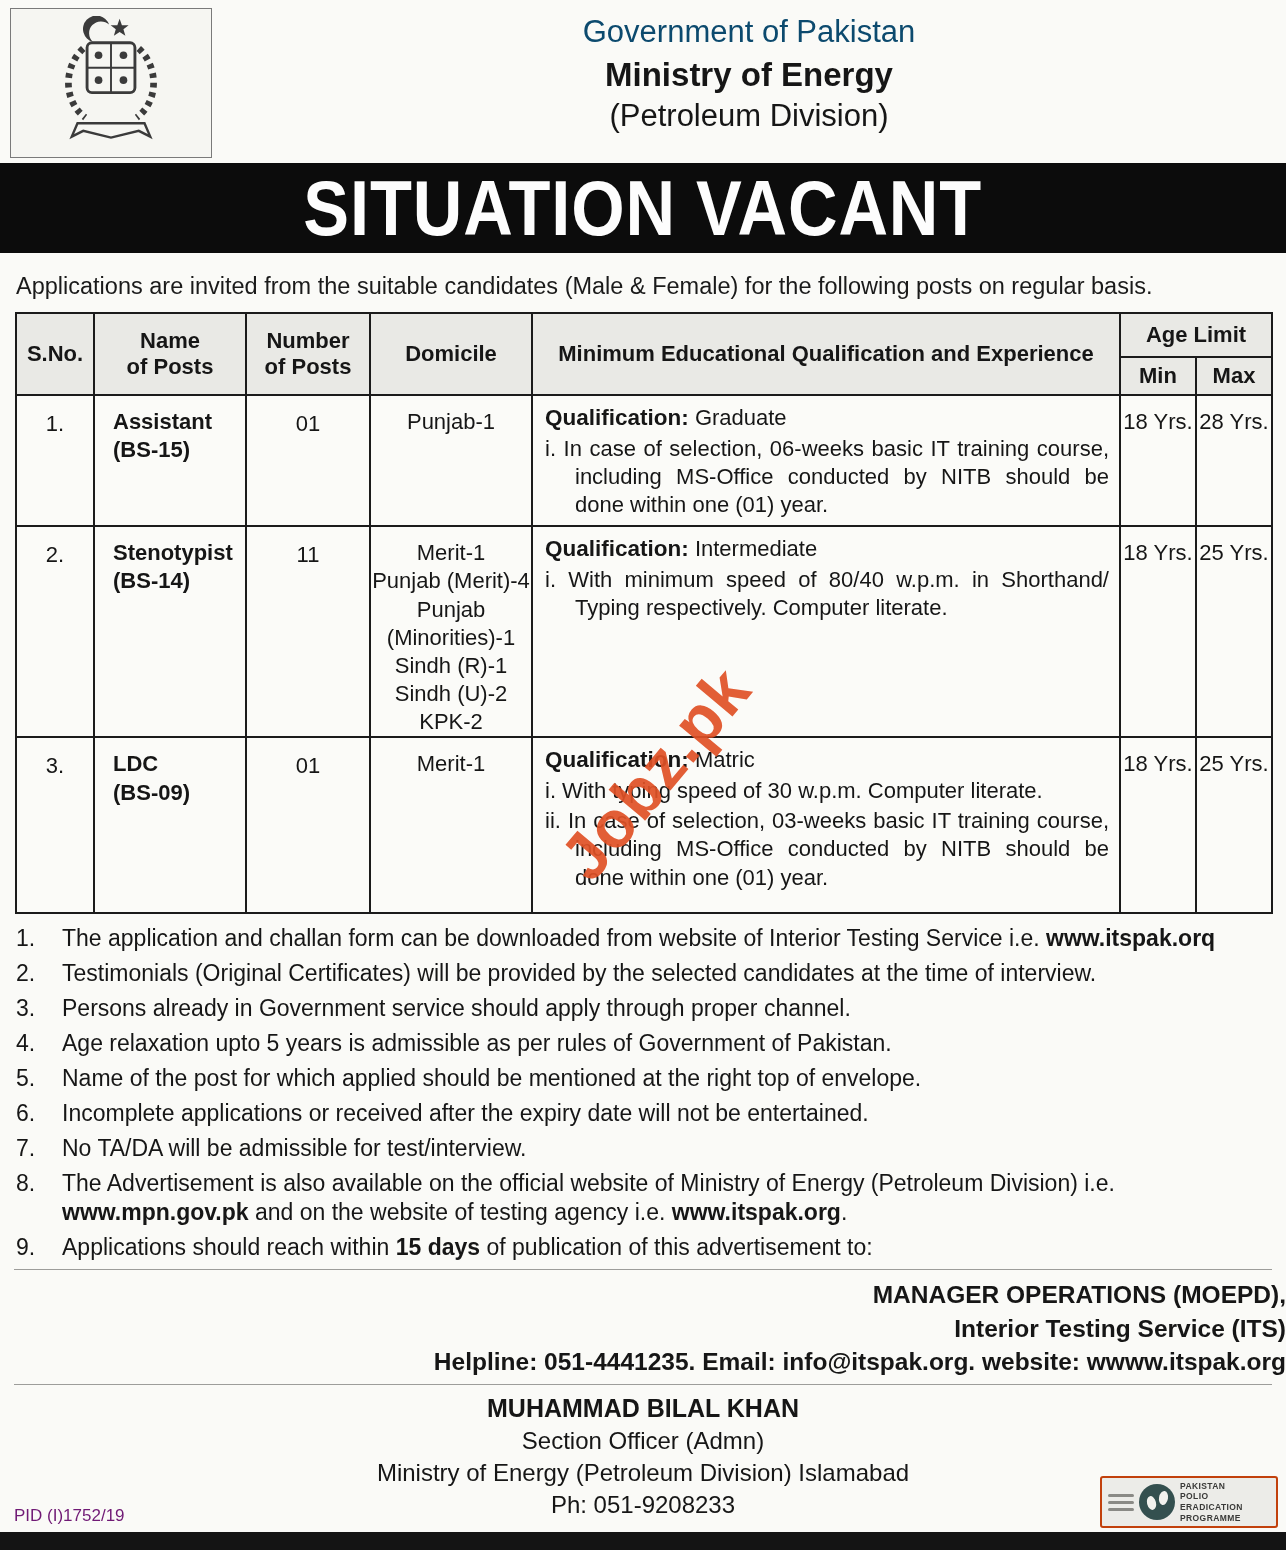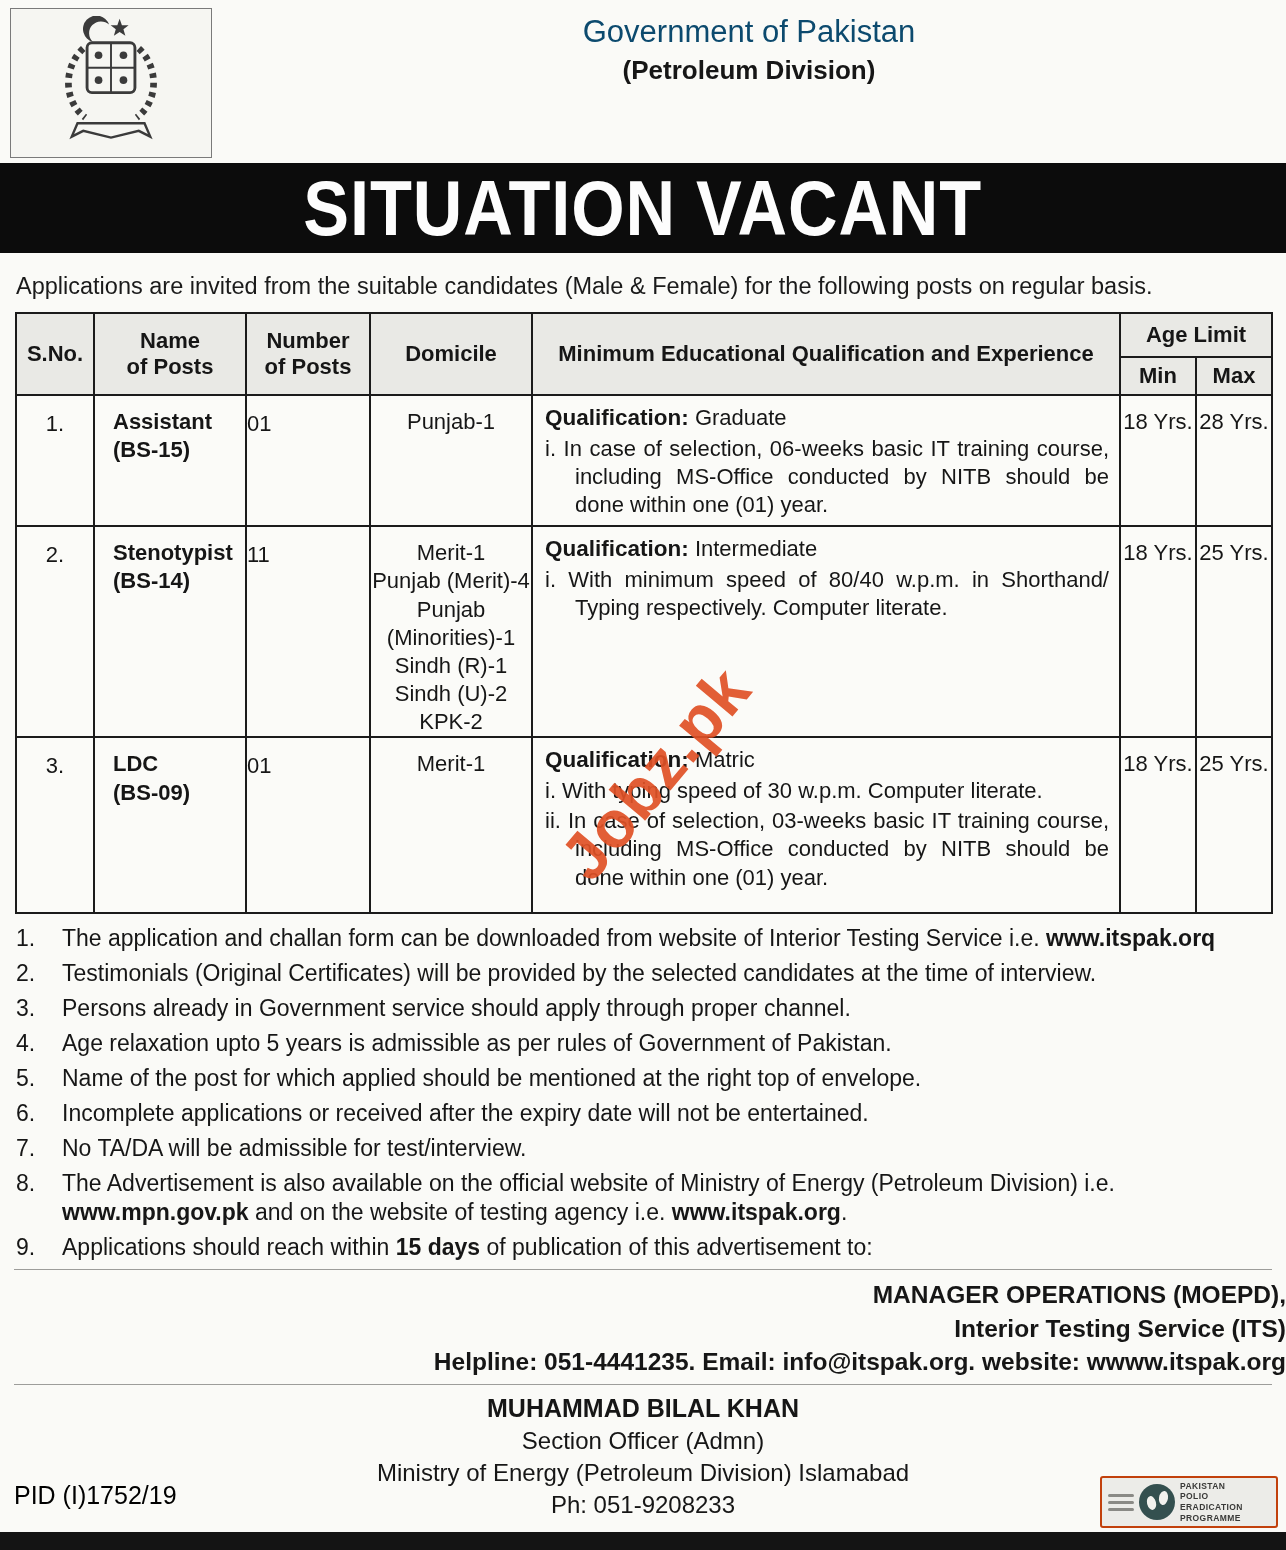--- a/index.html
+++ b/index.html
@@ -8,39 +8,39 @@
   .page { position:relative; width:1286px; height:1550px; background:#fafaf7; color:#161616; overflow:hidden; }
 
   
   .topbar { position:relative; height:163px; }
   .emblem-box { position:absolute; left:10px; top:8px; width:202px; height:150px;
                 border:1px solid #7a7a7a; background:#f6f6f2;
                 display:flex; align-items:center; justify-content:center; }
   .head-text { position:absolute; left:212px; right:0; top:12px; text-align:center; line-height:1.32; }
   .head-gov { font-size:31px; font-weight:400; color:#0c4a6e; }
   .head-ministry { font-size:33px; font-weight:bold; }
-  .head-division { font-size:26px; font-weight:bold; }
+  .head-division { font-size:31px; font-weight:normal; }
 
   
   .banner { height:90px; background:#0c0c0c; display:flex; align-items:center; justify-content:center; }
   .banner-text { color:#fdfdfd; font-size:78px; font-weight:bold; letter-spacing:1px;
                  display:inline-block; transform:scaleX(0.88); white-space:nowrap; }
 
   
   .intro { margin:20px 16px 12px 16px; font-size:23.5px; color:#1a1a1a; }
 
   
   table.posts { width:1256px; margin:8px 15px; border-collapse:collapse; table-layout:fixed; }
   table.posts th, table.posts td { border:2px solid #1b1b1b; }
   table.posts thead th { background:#e9e9e5; font-size:22px; font-weight:bold;
                          text-align:center; vertical-align:middle; padding:4px 3px; white-space:pre-line; line-height:1.2; }
   table.posts tbody td { vertical-align:top; font-size:22px; background:#fbfbf8; line-height:1.28; }
   .sno-cell { text-align:center; padding-top:14px; }
   .post-cell { padding:12px 4px 4px 18px; font-weight:bold; font-size:23px; line-height:1.3; }
-  .count-cell { text-align:left; padding-top:14px; }
+  .count-cell { text-align:center; padding-top:14px; }
   .domicile-cell { text-align:center; padding-top:12px; white-space:pre-line; line-height:1.3; }
   .qual-cell { padding:8px 10px 6px 12px; }
   .qual-head { margin-bottom:2px; }
   .qual-head b { font-size:22.5px; }
   .point { text-align:justify; padding-left:30px; text-indent:-30px; margin-top:2px; }
   .age-cell { text-align:center; padding-top:12px; font-size:21.5px; }
 
   
   .notes { margin:10px 16px 0 16px; }
   .note { display:flex; font-size:23px; line-height:1.3; margin-bottom:5px; }
@@ -50,21 +50,21 @@
 
   .sep-line { border-top:1px solid #9d9d9a; margin:6px 14px 0 14px; }
 
   
   .address { text-align:right; font-weight:bold; font-size:24.5px; line-height:1.36; padding-top:8px; }
   .address sup { font-size:14px; }
   .signature { text-align:center; font-size:24px; line-height:1.32; padding-top:7px; }
   .sig-name { font-weight:bold; font-size:25px; }
 
   
-  .pid { position:absolute; left:14px; bottom:40px; font-size:25px; color:#000000; }
+  .pid { position:absolute; left:14px; bottom:24px; font-size:17px; color:#701a75; }
   .bottom-bar { position:absolute; left:0; bottom:0; width:100%; height:18px; background:#141414; }
 
   .polio { position:absolute; right:8px; bottom:22px; width:178px; height:52px;
            background:#ececе8; background:#ecece8; border:2px solid #c2410c; border-radius:3px;
            display:flex; align-items:center; gap:5px; padding:4px 6px; }
   .polio-urdu { display:flex; flex-direction:column; gap:4px; }
   .polio-urdu i { display:block; width:26px; height:3px; background:#8a8a85; border-radius:2px; }
   .polio-circle { width:36px; height:36px; border-radius:50%; background:#34504f; position:relative; flex:none; }
   .foot-a, .foot-b { position:absolute; background:#f2f2ee; border-radius:50%; }
   .foot-a { width:9px; height:14px; left:8px; top:12px; transform:rotate(-14deg); }
@@ -93,20 +93,21 @@
         <circle cx="78" cy="41" r="4" fill="#3b3b3b"></circle>
         <circle cx="52" cy="67" r="4" fill="#3b3b3b"></circle>
         <circle cx="78" cy="67" r="4" fill="#3b3b3b"></circle>
         <path d="M36 34 C 16 52, 14 88, 38 106" fill="none" stroke="#3b3b3b" stroke-width="7" stroke-dasharray="5 5"></path>
         <path d="M94 34 C 114 52, 116 88, 92 106" fill="none" stroke="#3b3b3b" stroke-width="7" stroke-dasharray="5 5"></path>
         <path d="M30 112 L 100 112 L 106 126 L 94 120 L 65 127 L 36 120 L 24 126 Z" fill="none" stroke="#3b3b3b" stroke-width="2.5"></path>
       </svg>
     </div>
     <div class="head-text">
       <div class="head-gov">Government of Pakistan</div>
+      <div class="head-ministry">Ministry of Energy</div>
       <div class="head-division">(Petroleum Division)</div>
     </div>
   </div>
 
   <div class="banner">
     <span class="banner-text">SITUATION VACANT</span>
   </div>
 
   <p class="intro">Applications are invited from the suitable candidates (Male &amp; Female) for the following posts on regular basis.</p>
 

